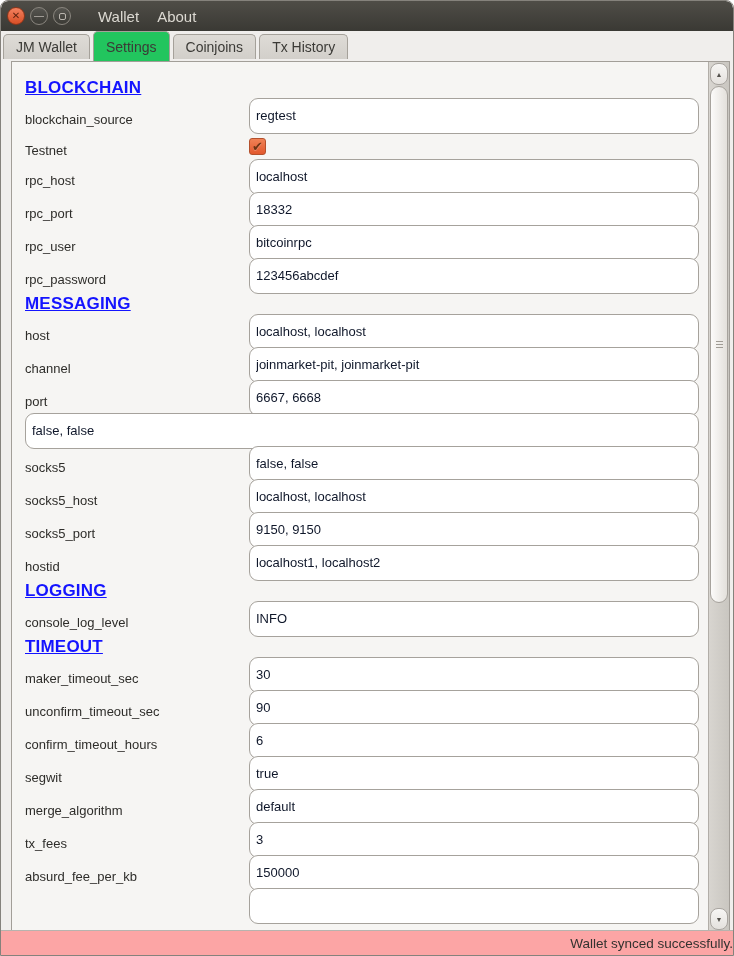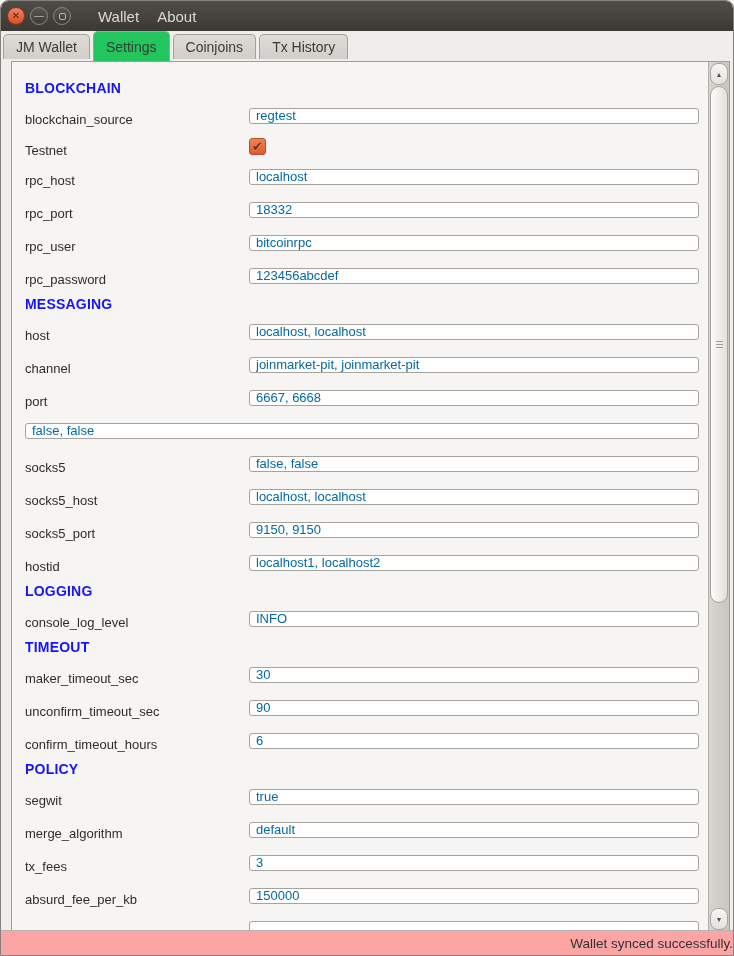--- a/index.html
+++ b/index.html
@@ -43,25 +43,25 @@
     border:1px solid #a29e98;background:#f6f5f3;overflow:hidden;
   }
   .viewport{
     position:absolute;top:0;left:0;right:21px;bottom:0;overflow:hidden;
     padding:14px 0 0 13px;
   }
   .row{display:flex;align-items:center;height:33px;}
   .row.section{height:23px;}
   .row.checkboxrow{height:28px;}
   .row .lbl{width:224px;font-size:13px;color:#2e2d2a;margin-top:8px;}
-  .row.section .slbl{font-size:14px;font-weight:600;color:#1414ff;letter-spacing:.2px;}
+  .row.section .slbl{font-size:17px;font-weight:600;color:#1414ff;letter-spacing:.2px;text-decoration:underline;}
   .row input[type=text]{
-    flex:1;margin-right:9px;height:16px;background:#ffffff;
-    border:1px solid #a6a29c;border-radius:3px;padding:0 6px;
-    font-size:13px;color:#0369a1;outline:none;
+    flex:1;margin-right:9px;height:36px;background:#ffffff;
+    border:1px solid #a6a29c;border-radius:9px;padding:0 6px;
+    font-size:13px;color:#0f172a;outline:none;
   }
   .checkbox{
     width:17px;height:17px;border-radius:3px;
     background:linear-gradient(#f08256,#e2582d);
     border:1px solid #b4502c;
     display:flex;align-items:center;justify-content:center;
     font-size:13px;font-weight:bold;color:#6e3414;
     text-shadow:0 1px 0 rgba(255,255,255,.25);cursor:default;
   }
   
@@ -203,23 +203,20 @@
           <input type="text" value="30" style="">
         </div>
         <div class="row">
           <span class="lbl">unconfirm_timeout_sec</span>
           <input type="text" value="90" style="">
         </div>
         <div class="row">
           <span class="lbl">confirm_timeout_hours</span>
           <input type="text" value="6" style="">
         </div>
-        <div class="row section">
-          <span class="slbl">POLICY</span>
-        </div>
         <div class="row">
           <span class="lbl">segwit</span>
           <input type="text" value="true" style="">
         </div>
         <div class="row">
           <span class="lbl">merge_algorithm</span>
           <input type="text" value="default" style="">
         </div>
         <div class="row">
           <span class="lbl">tx_fees</span>

